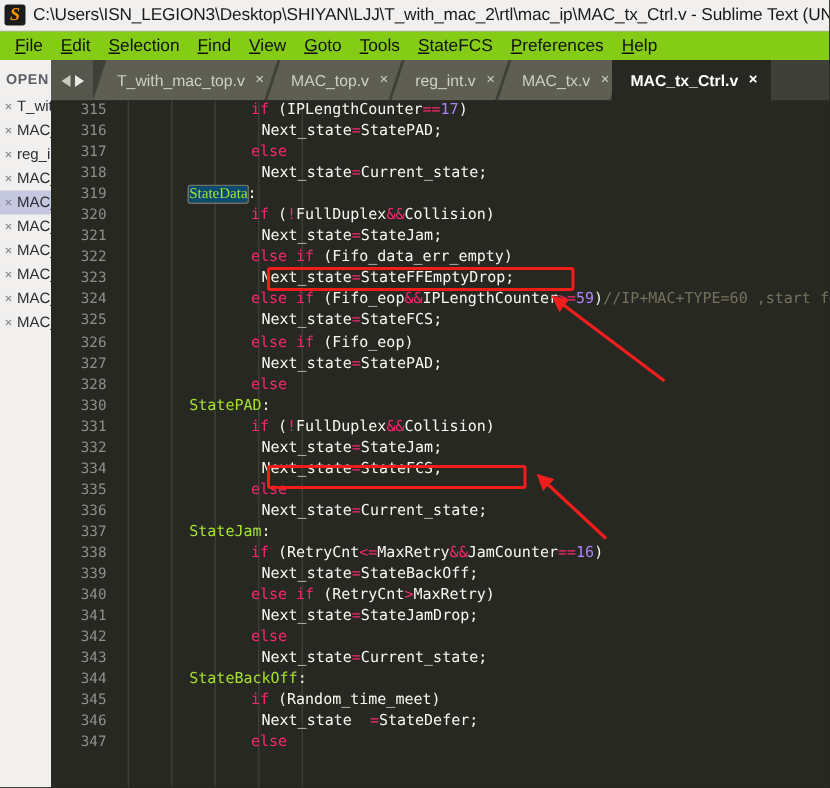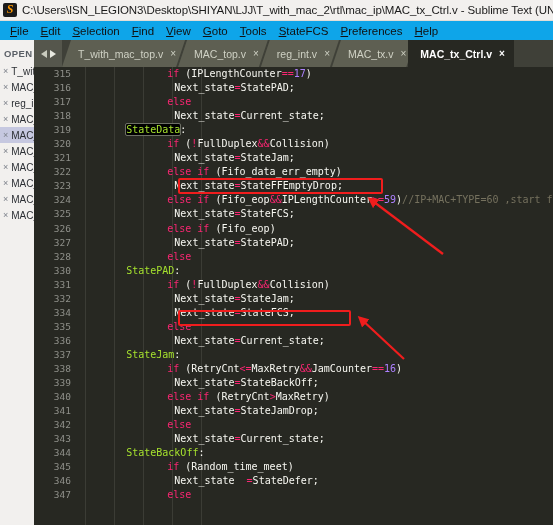--- a/index.html
+++ b/index.html
@@ -49,21 +49,21 @@
   .title-text {
     font-size: 11.5px;
     color: #1a1a1a;
     white-space: nowrap;
     letter-spacing: -0.1px;
   }
 
   
   .menubar {
     height: 19px;
-    background: #0ea5e9;
+    background: #84cc16;
     display: flex;
     align-items: center;
     padding-left: 4px;
     box-sizing: border-box;
   }
   .menu-item {
     font-size: 11.5px;
     color: #111;
     padding: 0 6px;
     white-space: nowrap;
@@ -237,23 +237,24 @@
   
   .kw   { color: #f92672; margin-left: 17px; }   
   .lbl  { color: #a6e22e; }   
   .id   { color: #f8f8f2; }   
   .num  { color: #ae81ff; }   
   .op   { color: #f92672; }   
   .punc { color: #f8f8f2; }
   .cmt  { color: #75715e; }
 
   .hl-word {
-    background: #000000;
+    background: #0c4a6e;
     outline: 1px solid #6e7066;
     border-radius: 1px;
+    font-family: Liberation Serif, serif;
   }
 
   
   .annot-layer {
     position: absolute;
     left: 0; top: 0;
     width: 553px; height: 525px;
     pointer-events: none;
   }
   .redbox {

